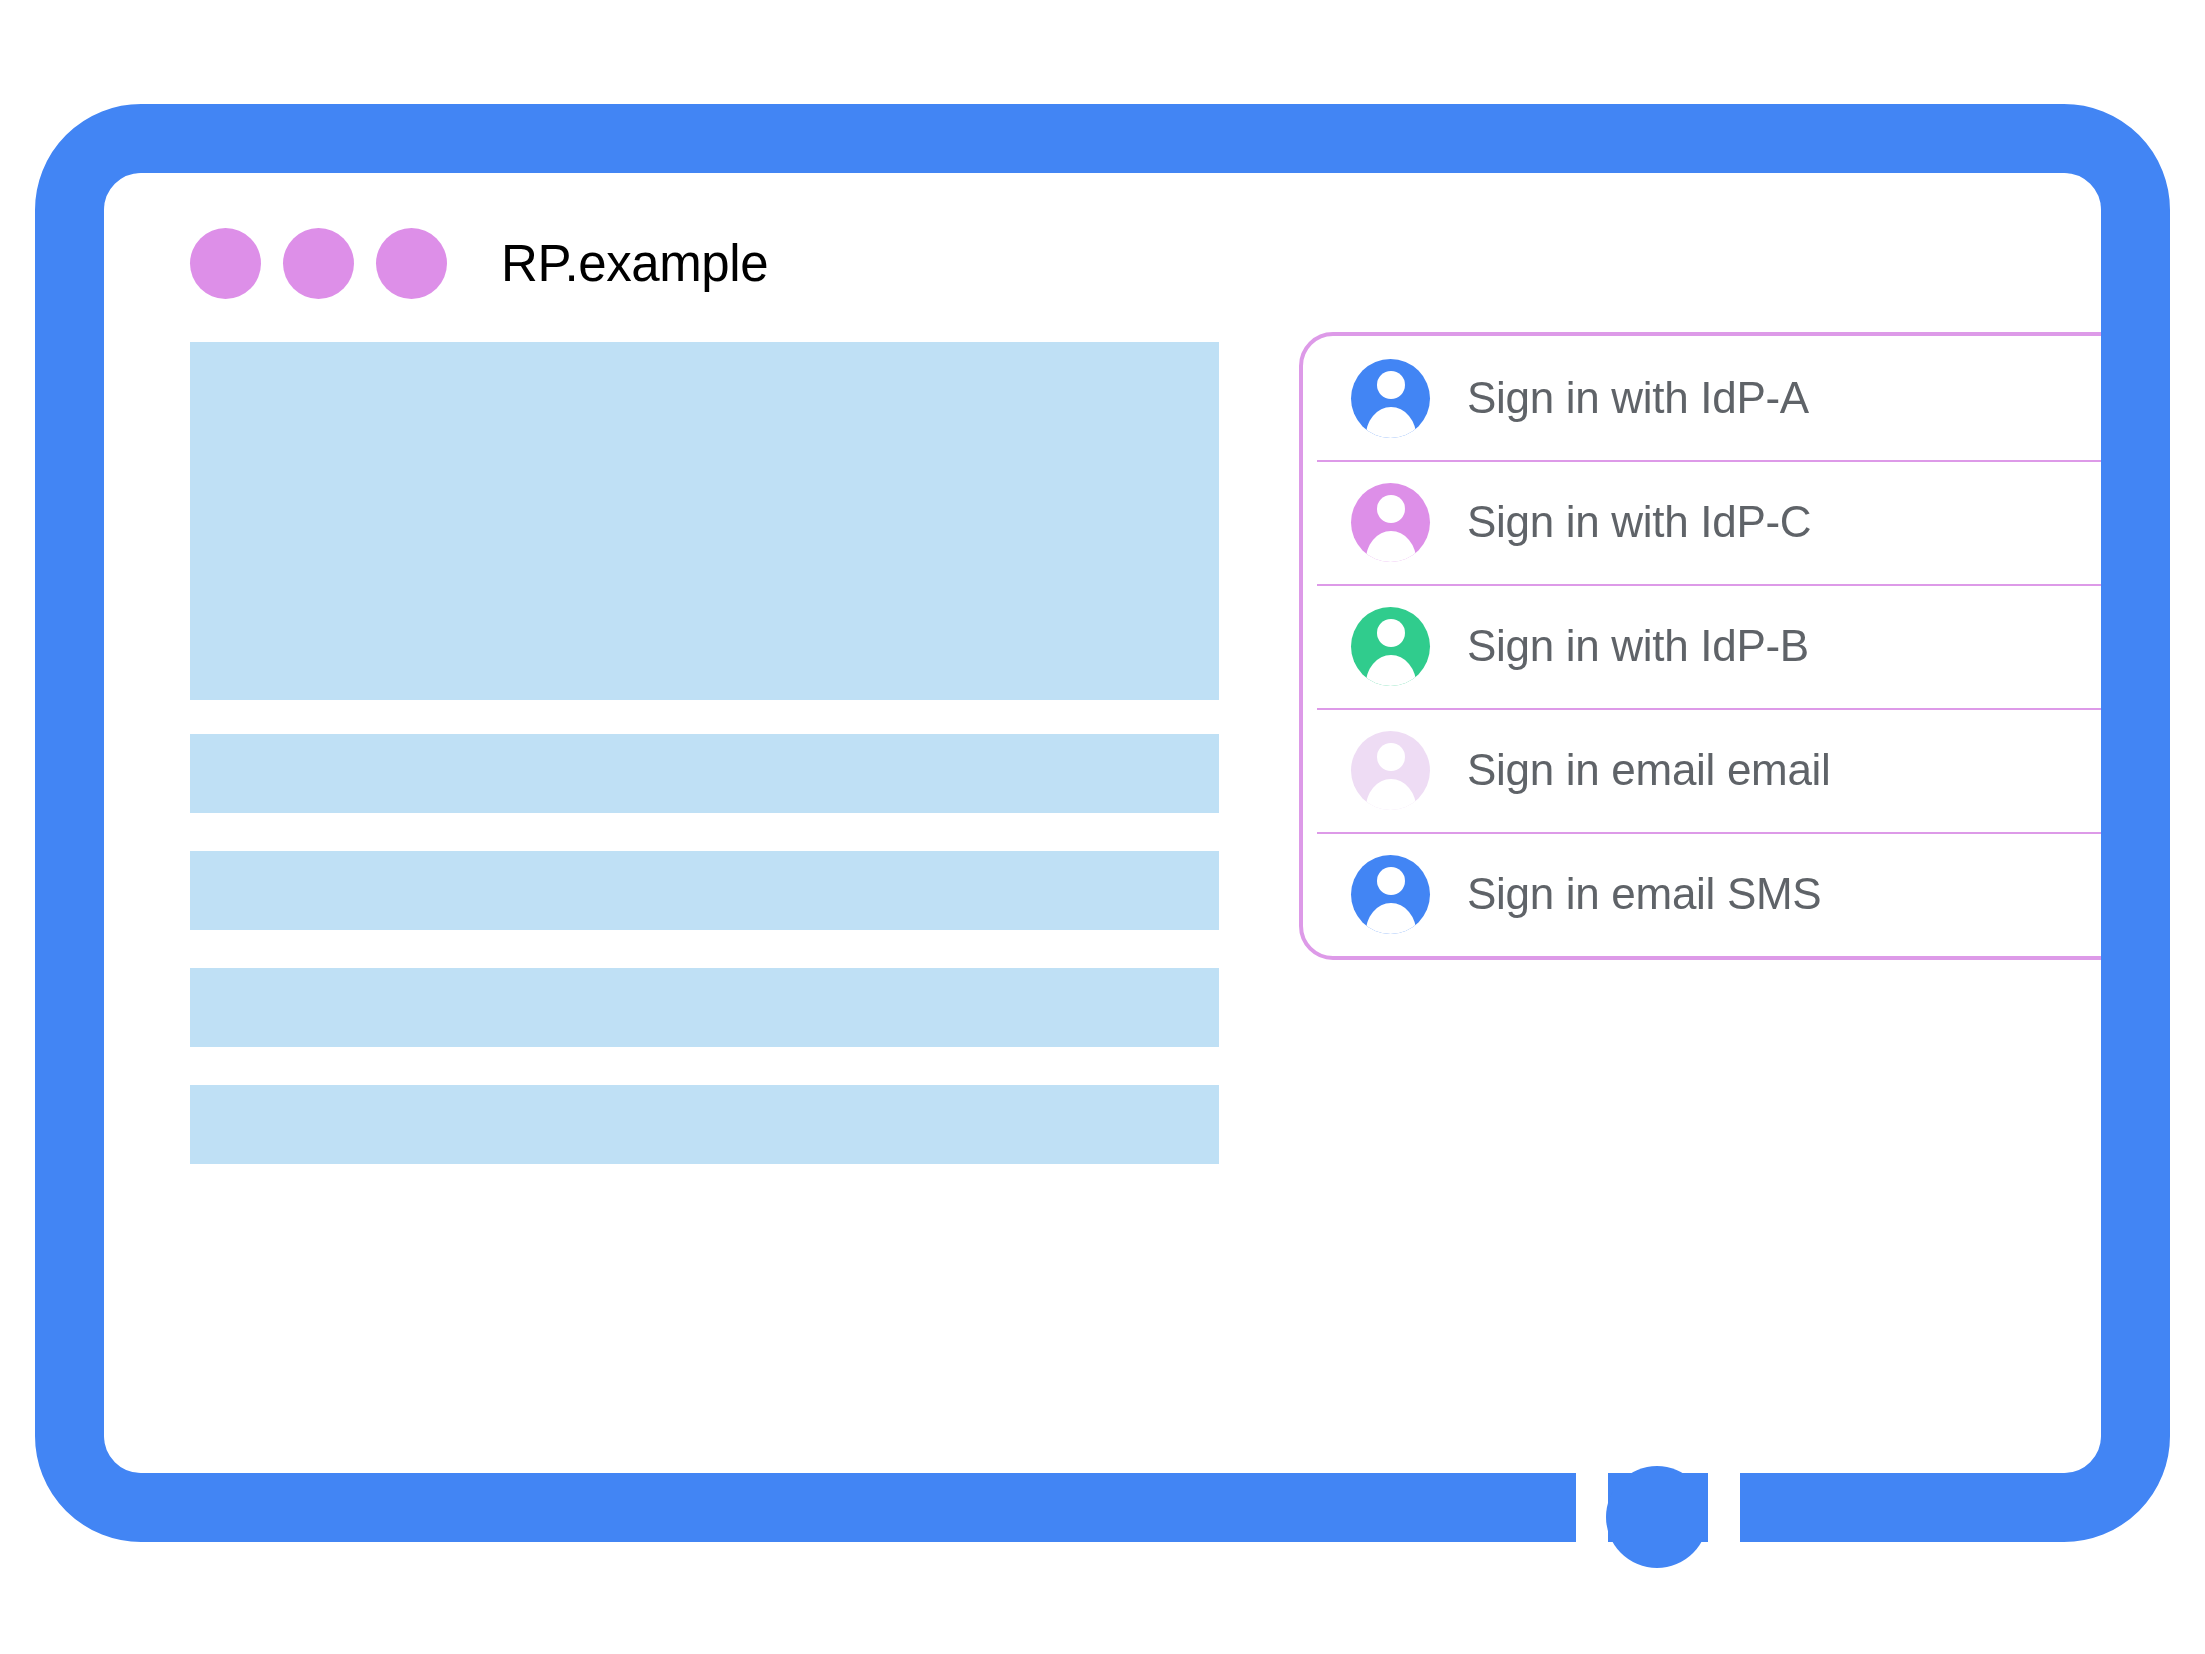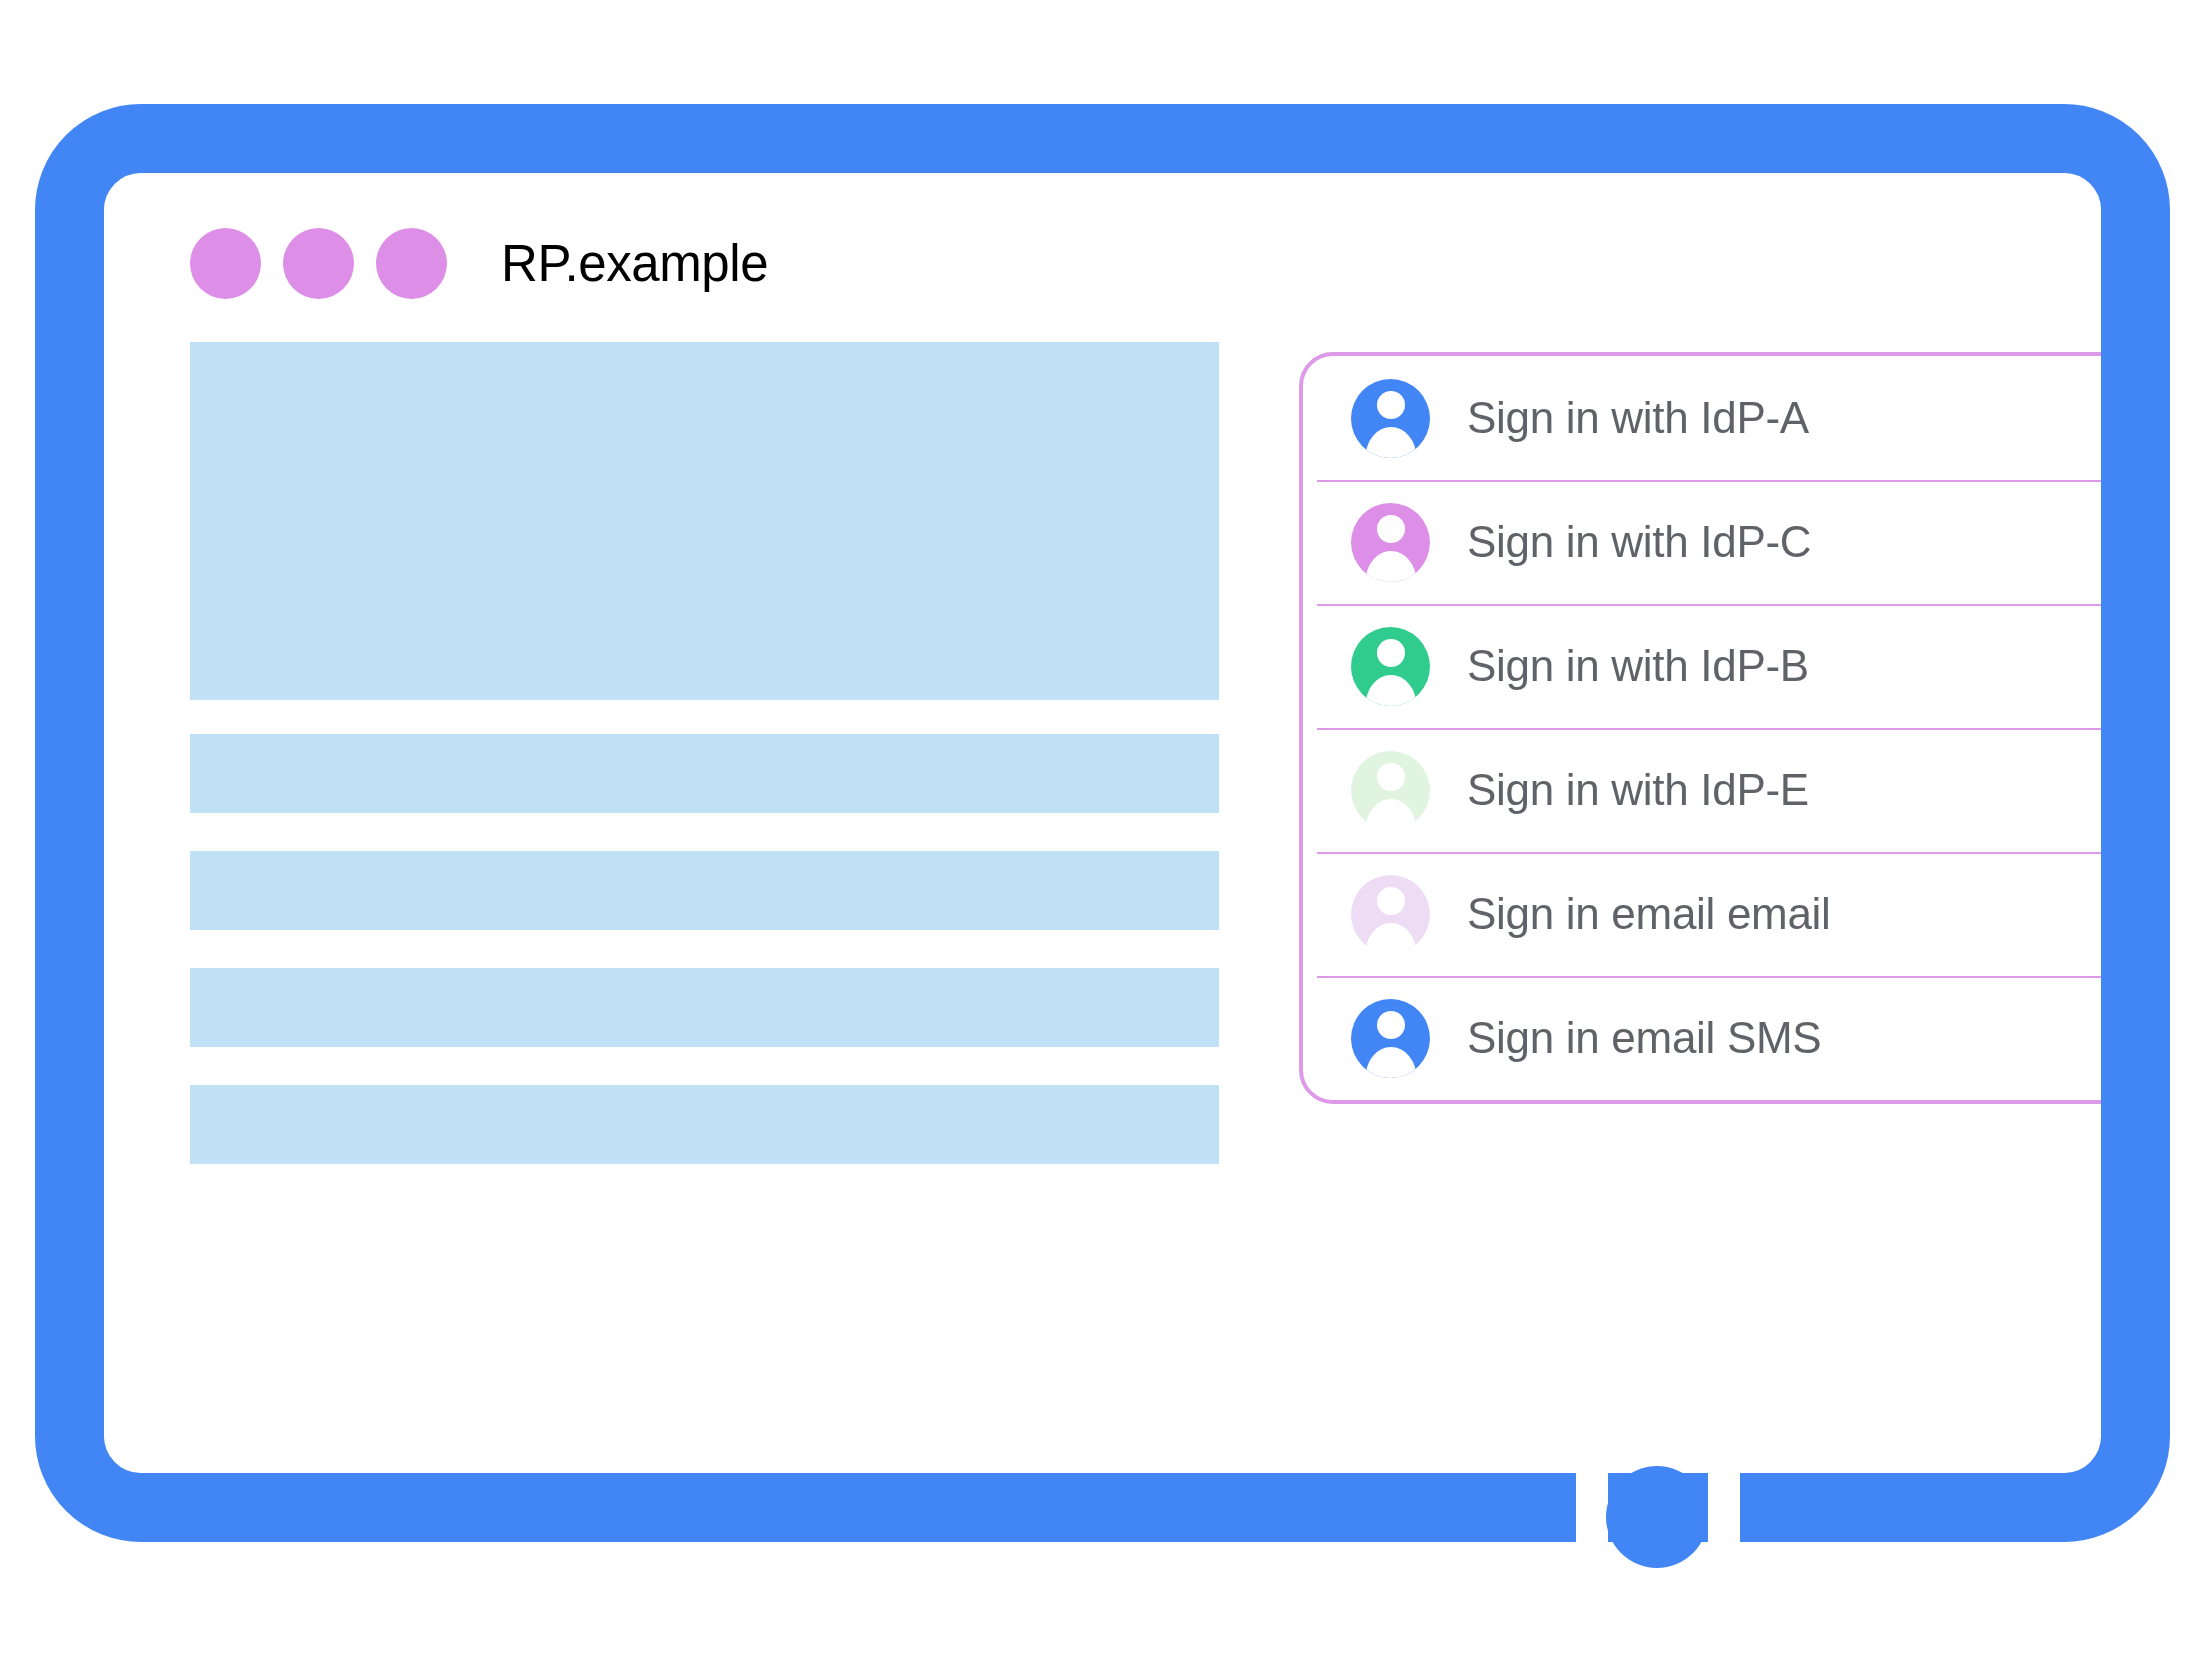--- a/index.html
+++ b/index.html
@@ -112,21 +112,20 @@
   .chooser {
     position: absolute;
     left: 1195px;
     top: 159px;
     width: 847px;
     border: 4.4px solid #dd9ae8;
     border-radius: 34px;
     background: #ffffff;
     box-sizing: border-box;
     overflow: hidden;
-    margin-top: 20px;
   }
   .chooser-row {
     display: flex;
     align-items: center;
     height: 124px;
     padding-left: 48px;
     box-sizing: border-box;
     position: relative;
     background: transparent;
     cursor: pointer;
@@ -227,27 +226,20 @@
 
       <div class="chooser-row">
         <div class="avatar" style="background:#30cc8d">
           <div class="head"></div>
             <div class="body"></div>
         </div>
         <div class="chooser-label">Sign in with IdP-B</div>
       </div>
 
 
-      <div class="chooser-row">
-        <div class="avatar" style="background:#e0f4e0">
-          <div class="head"></div>
-            <div class="body"></div>
-        </div>
-        <div class="chooser-label">Sign in with IdP-E</div>
-      </div>
 
       <div class="chooser-row">
         <div class="avatar" style="background:#eedcf4">
           <div class="head"></div>
             <div class="body"></div>
         </div>
         <div class="chooser-label">Sign in email email</div>
       </div>
 
       <div class="chooser-row">

